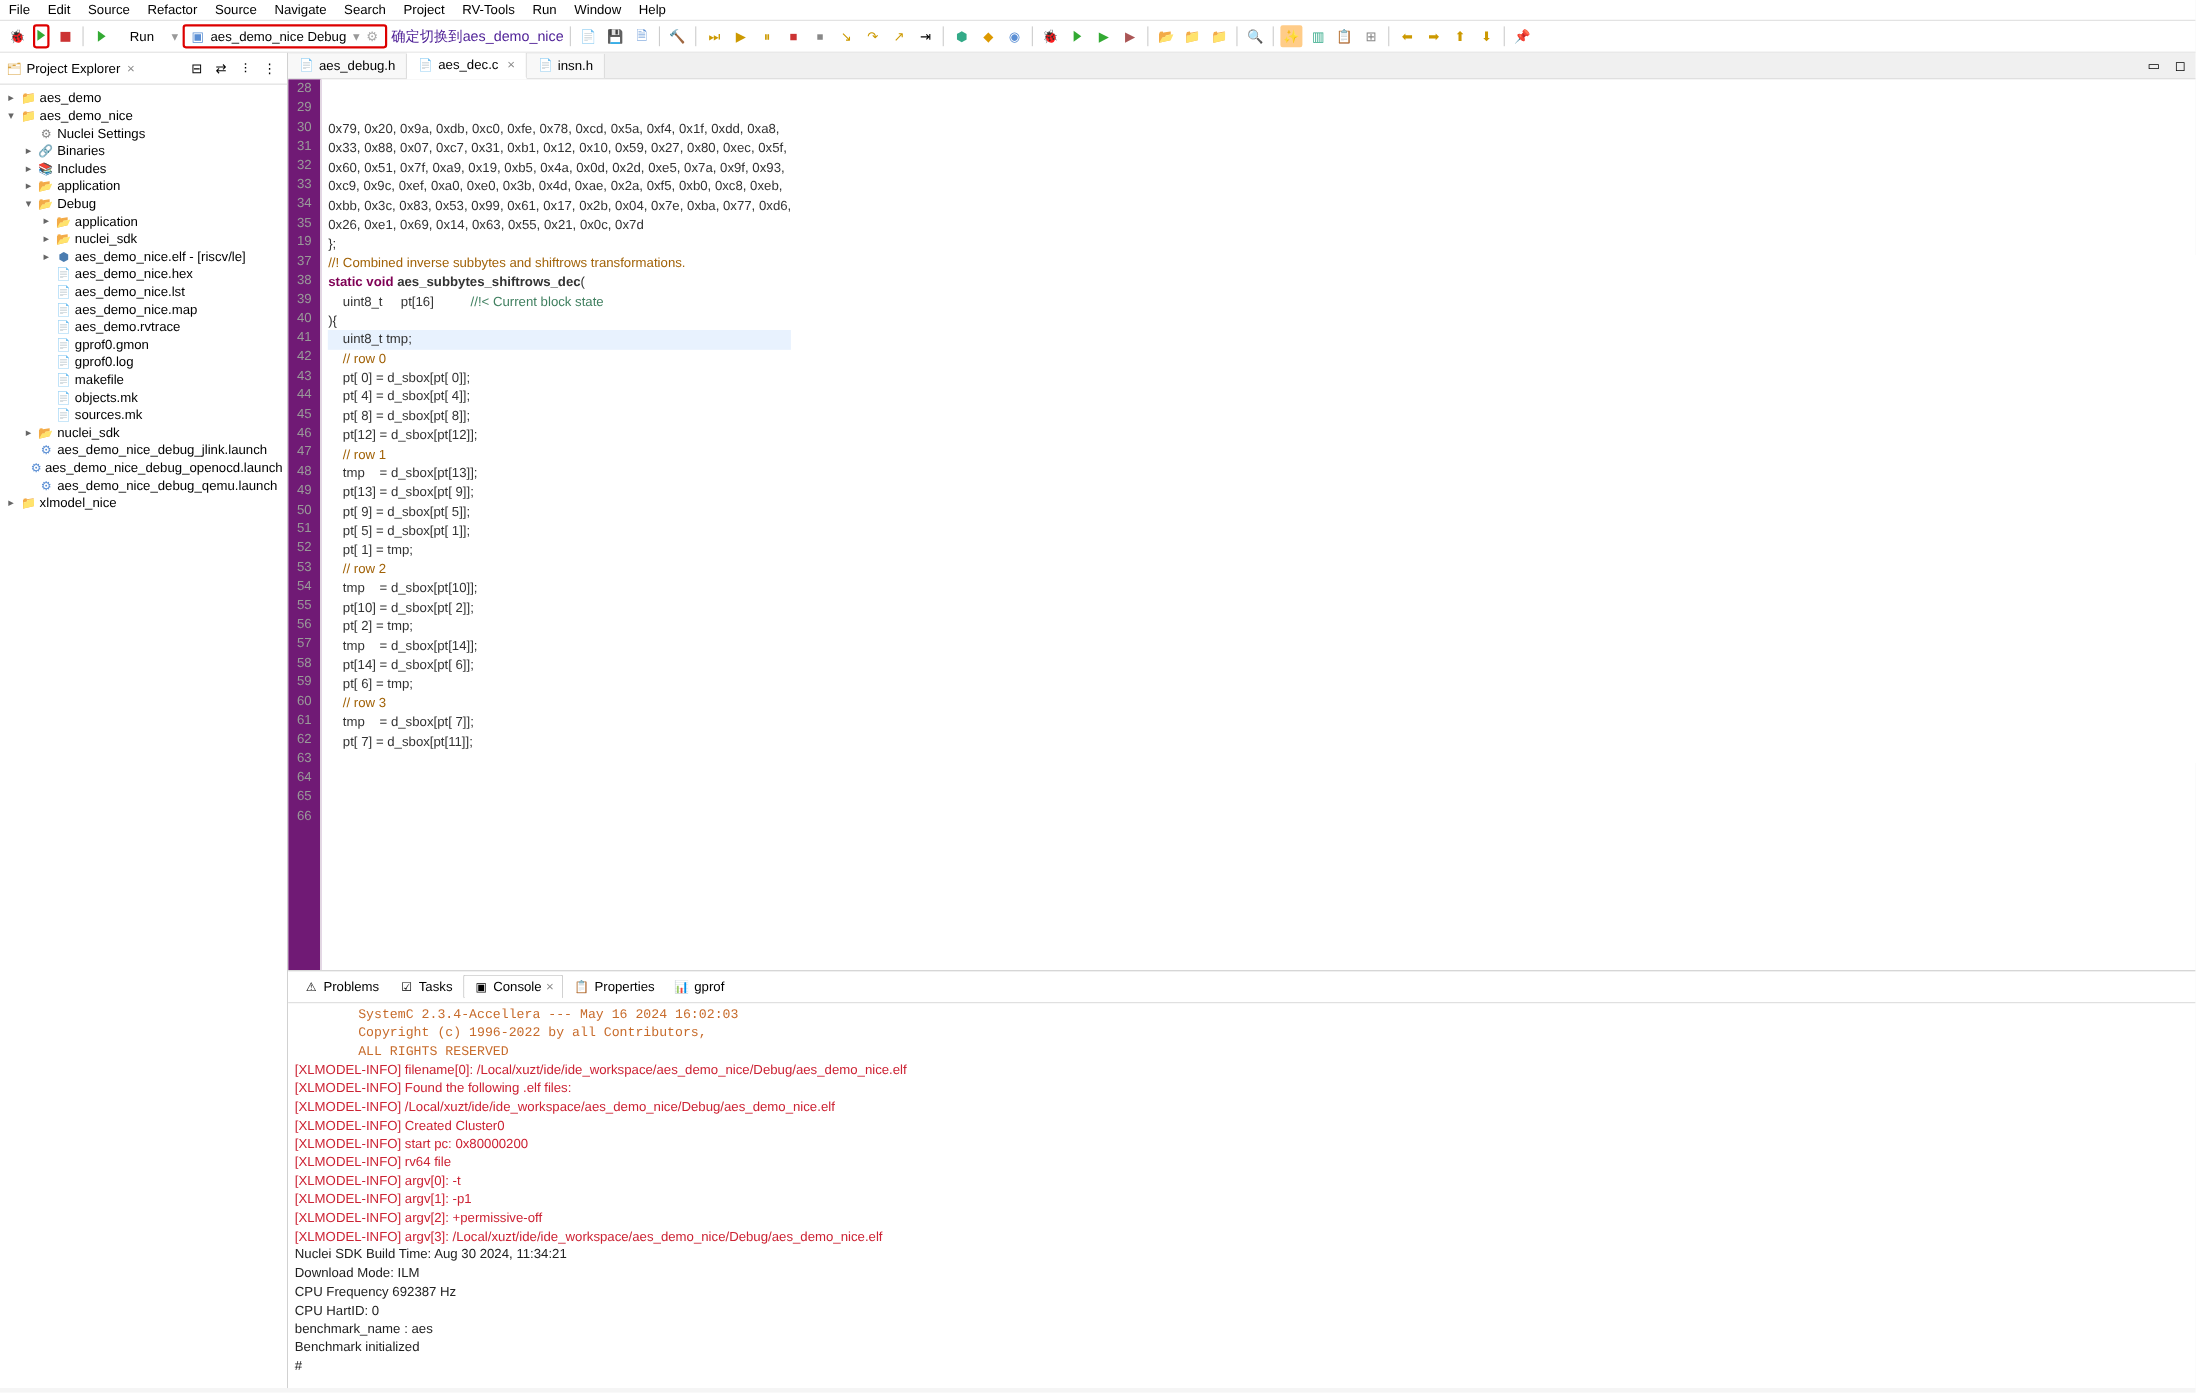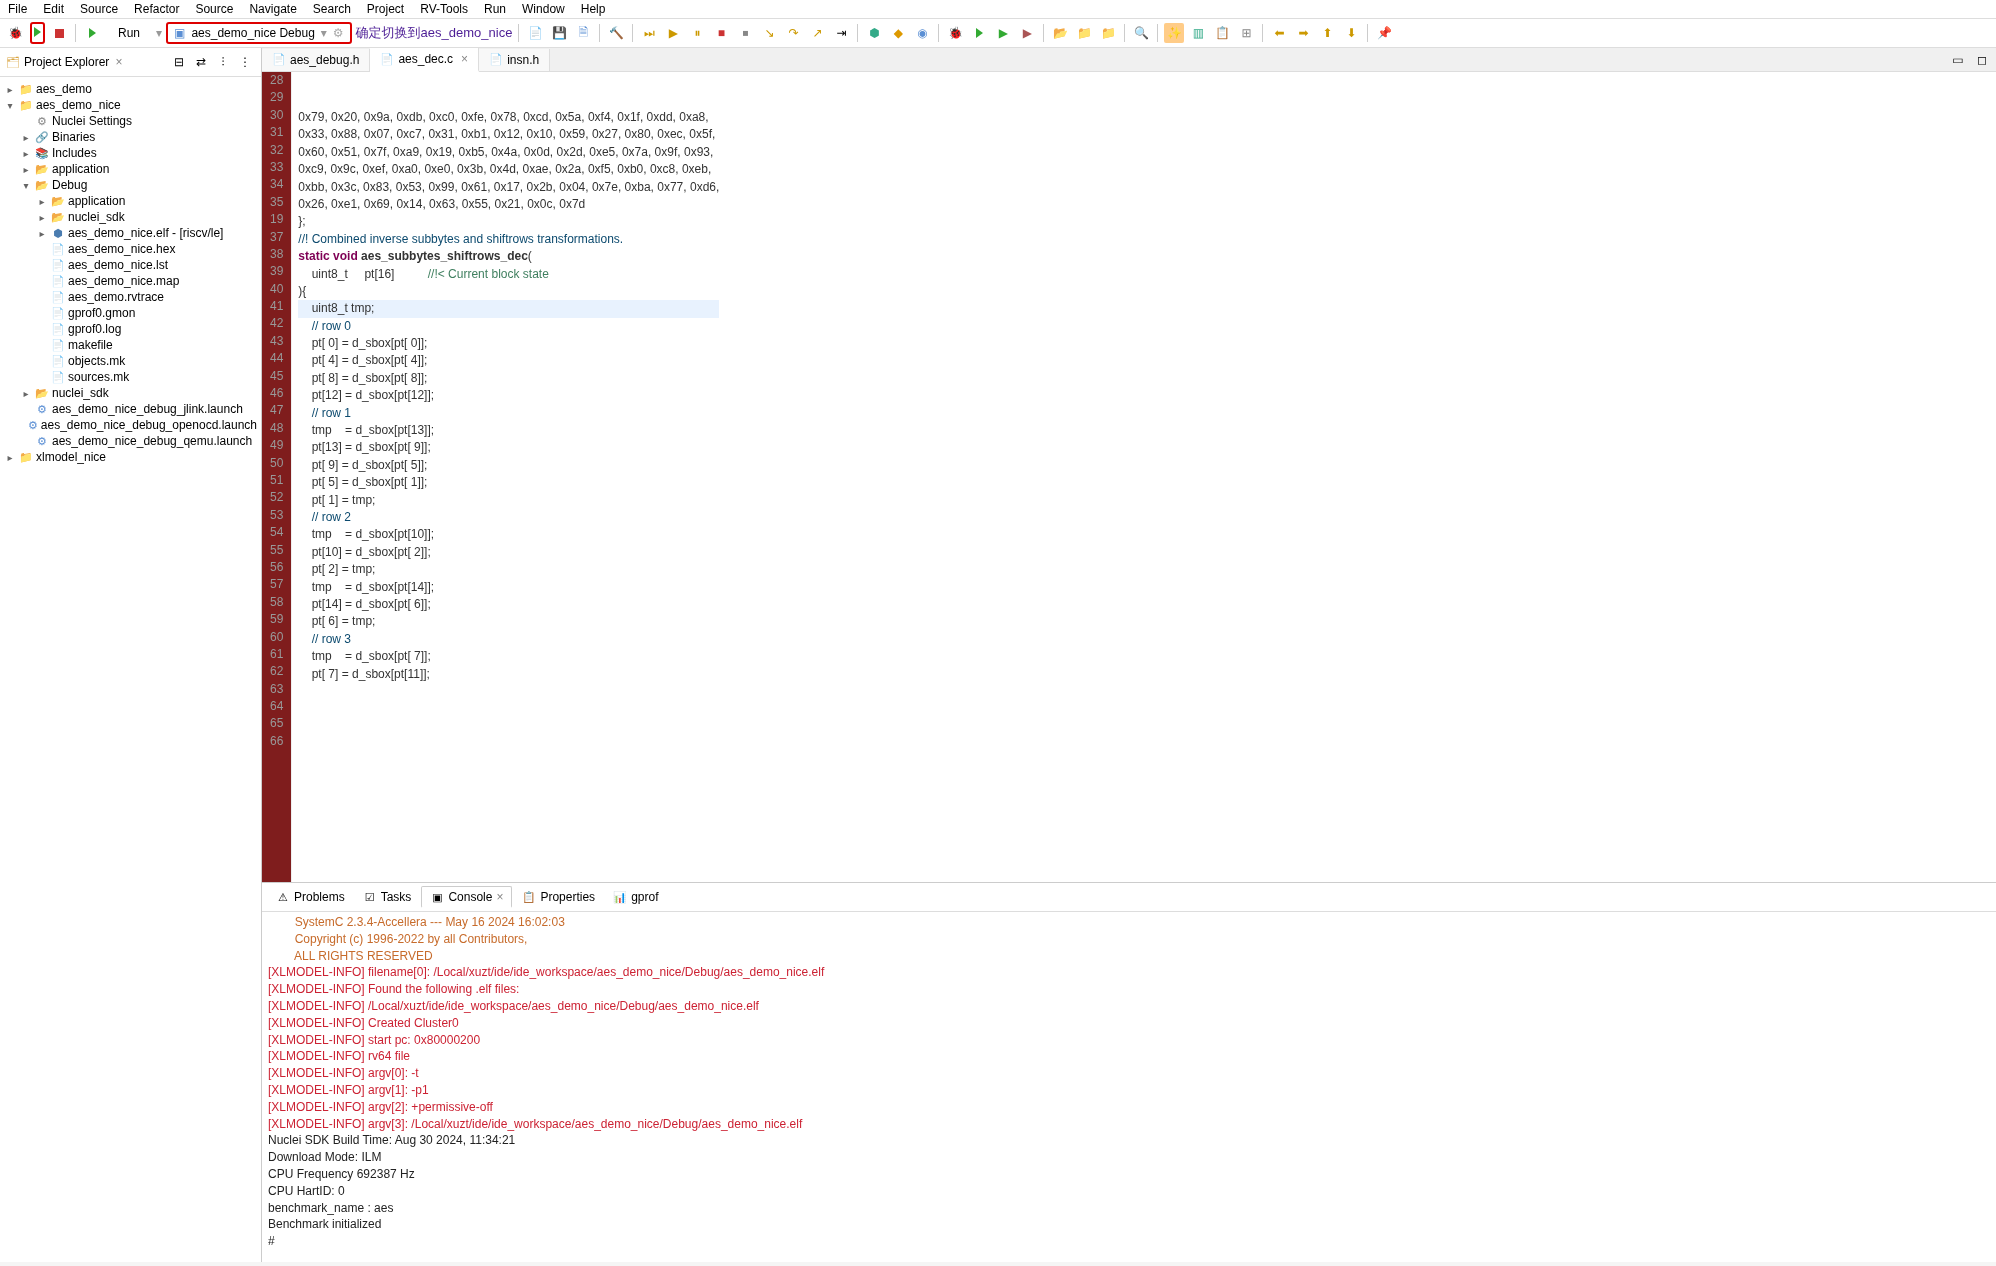--- a/index.html
+++ b/index.html
@@ -26,33 +26,33 @@
 .folder { color: #d9a441; }
 .folderc { color: #e8c987; }
 .fileico { color: #5b8fd4; }
 .elf { color: #4a7cb0; }
 .gear { color: #888; }
 .editor-area { flex: 1; display: flex; flex-direction: column; background: #fff; min-width: 0; }
 .ed-tabs { display: flex; border-bottom: 1px solid #ddd; background: #f0f0f0; align-items: center; }
 .ed-tab { padding: 4px 10px; border-right: 1px solid #ddd; background: #f8f8f8; display: flex; align-items: center; gap: 4px; font-size: 12px; cursor: default; }
 .ed-tab.active { background: #fff; border-bottom: 2px solid #fff; margin-bottom: -1px; }
 .editor { flex: 1; display: flex; overflow: auto; font-family: Consolas, monospace; font-size: 12px; line-height: 1.45; }
-.gutter { background: #7f1d1d; color: #999; text-align: center; padding: 0 8px; user-select: none; border-right: 1px solid #eee; }
+.gutter { background: #701a75; color: #999; text-align: center; padding: 0 8px; user-select: none; border-right: 1px solid #eee; }
 .code { padding: 0 6px; white-space: pre; color: #333; margin-top: 37px; }
 .kw { color: #7f0055; font-weight: bold; }
-.cmt { color: #0c4a6e; }
+.cmt { color: #a16207; }
 .cmt2 { color: #3f7f5f; text-align: right; }
 .hl-line { background: #e8f2fe; display: inline-block; width: 100%; }
 .bottom-panel { border-top: 1px solid #ccc; background: #fff; display: flex; flex-direction: column; height: 380px; }
 .bp-tabs { display: flex; border-bottom: 1px solid #ddd; padding: 3px 6px; gap: 2px; align-items: center; }
 .bp-tab { padding: 3px 8px; display: flex; align-items: center; gap: 4px; font-size: 12px; border-radius: 2px; cursor: default; }
 .bp-tab.active { background: #fff; border: 1px solid #ccc; border-bottom-color: #fff; }
 .bp-status { padding: 2px 8px; font-size: 11px; color: #555; border-bottom: 1px solid #eee; }
 .console { flex: 1; overflow: auto; font-family: Consolas, monospace; font-size: 12px; line-height: 1.4; padding: 2px 6px; white-space: pre; }
-.c-orange { color: #c76b2b; }
+.c-orange { color: #c76b2b; font-family: Liberation Mono, monospace; }
 .c-red { color: #c23; }
 .c-blk { color: #222; }
 .wincontrols { margin-left: auto; display: flex; gap: 4px; padding-right: 4px; }
 .triR { display:inline-block; width:0; height:0; border-top:5px solid transparent; border-bottom:5px solid transparent; border-left:7px solid #3a3; }
 .sq { display:inline-block; width:9px; height:9px; background:#c33; }
 </style>
 </head>
 <body>
 
 <div class="menubar" id="menubar">

